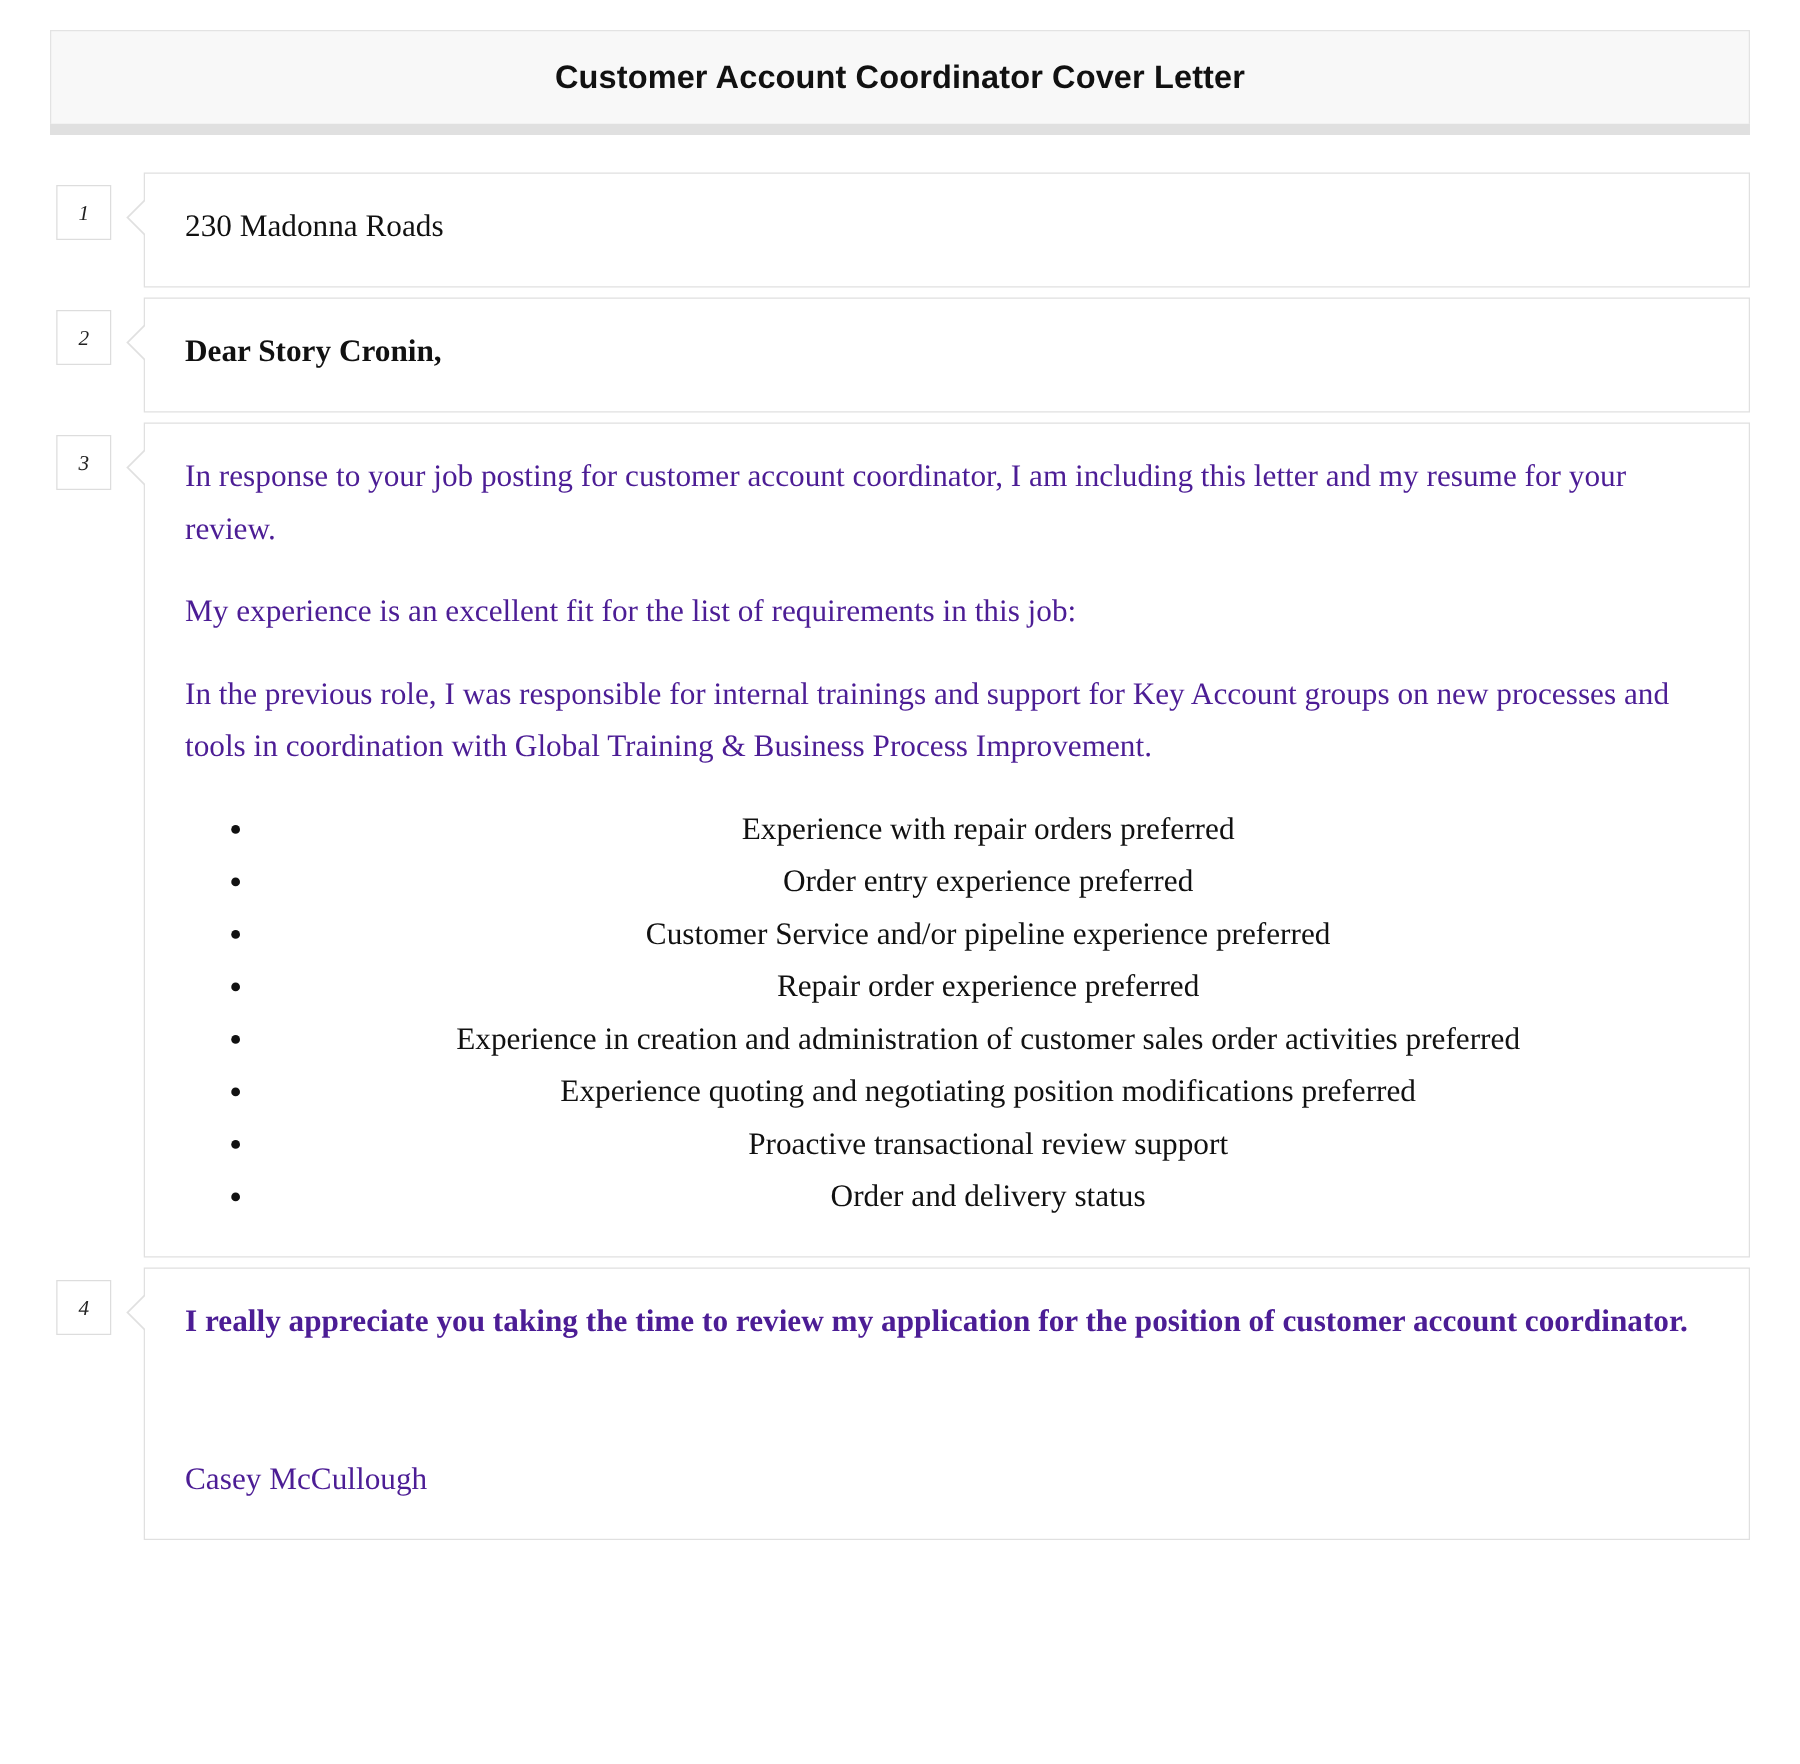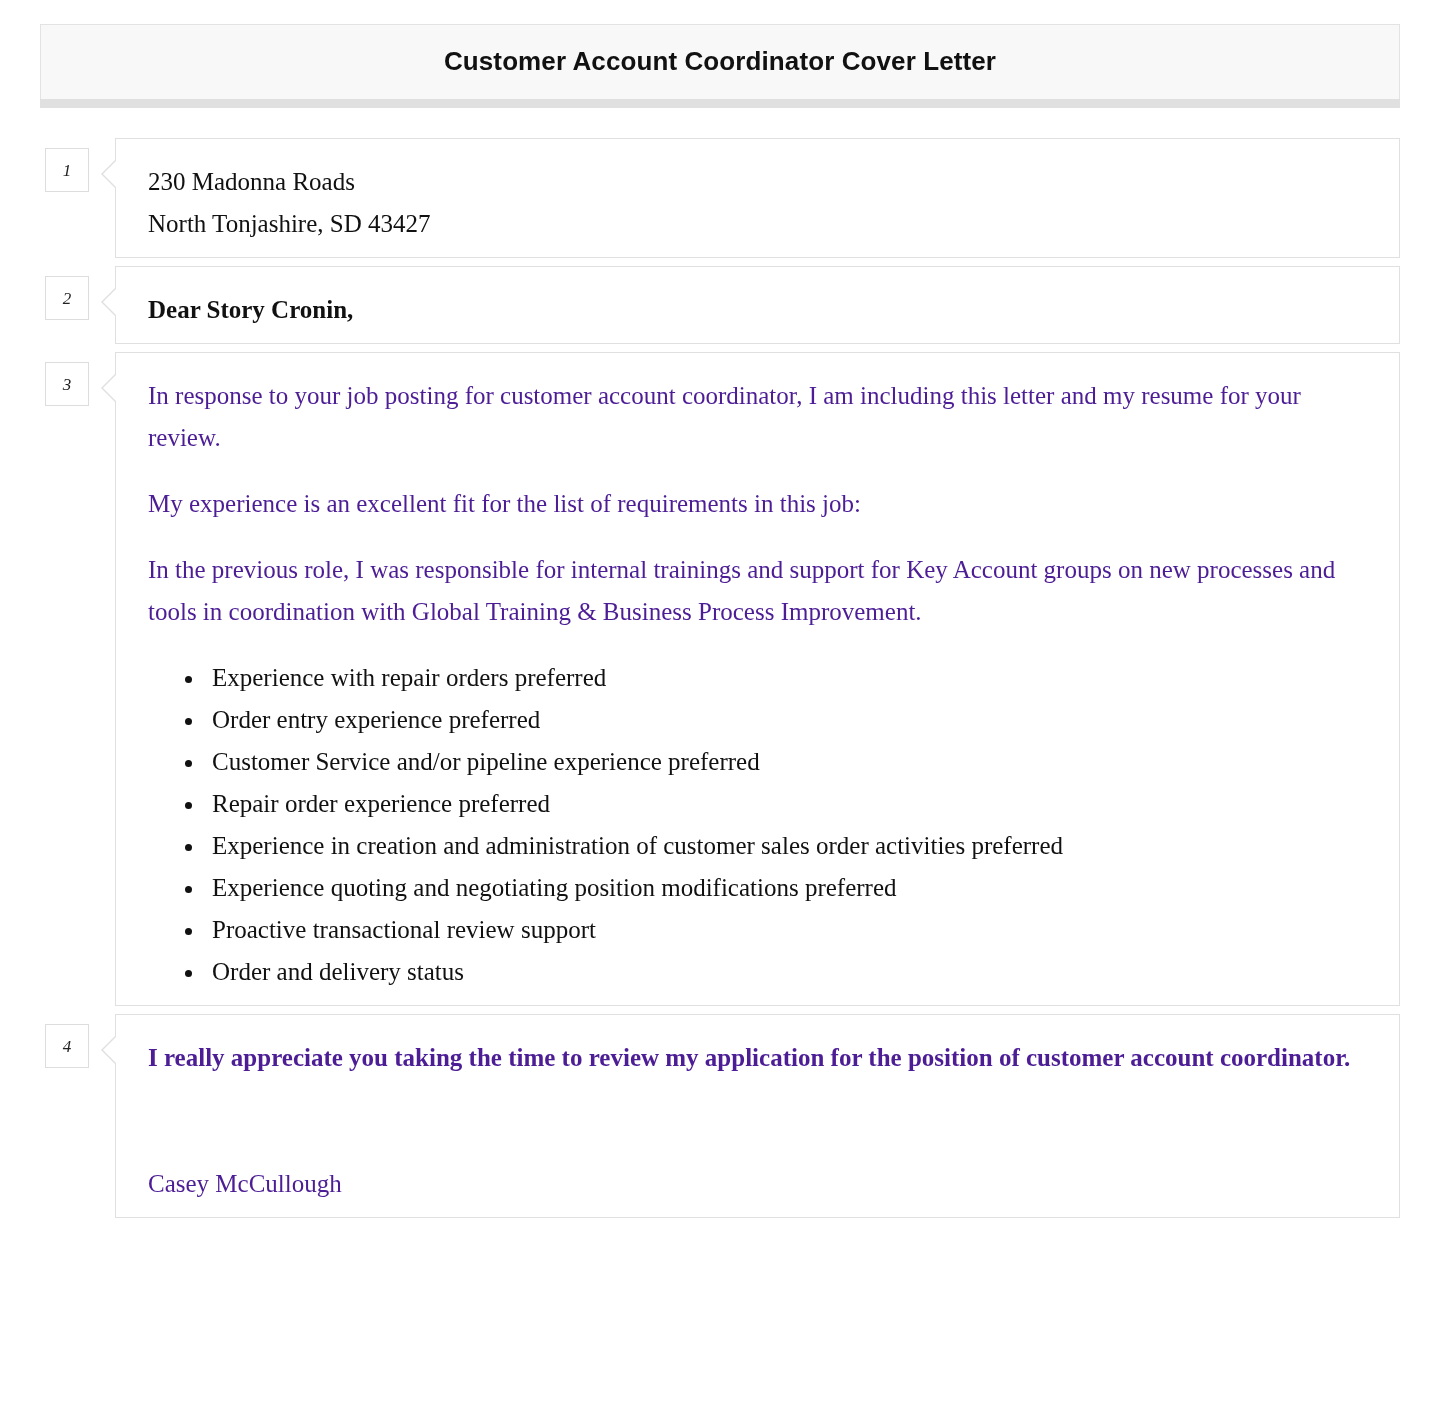--- a/index.html
+++ b/index.html
@@ -74,21 +74,21 @@
     font-style: italic;
     font-size: 17px;
     color: #222222;
     line-height: 1;
   }
   .bubble {
     position: relative;
     border: 1px solid #e0e0e0;
     background: #ffffff;
     box-sizing: border-box;
-    padding: 22px 30px 12px 32px;
+    padding: 22px 30px 26px 32px;
     min-height: 60px;
   }
   
   .bubble::before {
     content: "";
     position: absolute;
     left: -15px;
     top: 20px;
     width: 0;
     height: 0;
@@ -122,20 +122,21 @@
   .para + .para {
     margin-top: 24px;
   }
   .bold-line {
     font-weight: bold;
   }
   ul.req-list {
     margin: 24px 0 0 0;
     padding-left: 58px;
     list-style: disc;
+    text-align: center;
   }
   ul.req-list li {
     font-size: 25px;
     line-height: 1.68;
     color: #111111;
     padding-left: 6px;
   }
   .spacer-line {
     height: 42px;
   }
@@ -151,21 +152,20 @@
 </div>
 
 <div class="sections">
 
   <div class="section-row">
     <div class="badge">
       <span>1</span>
     </div>
     <div class="bubble">
       <div class="line">230 Madonna Roads</div>
-      <div class="line">North Tonjashire, SD 43427</div>
     </div>
   </div>
 
   <div class="section-row">
     <div class="badge">
       <span>2</span>
     </div>
     <div class="bubble">
       <div class="line bold-line">Dear Story Cronin,</div>
     </div>

